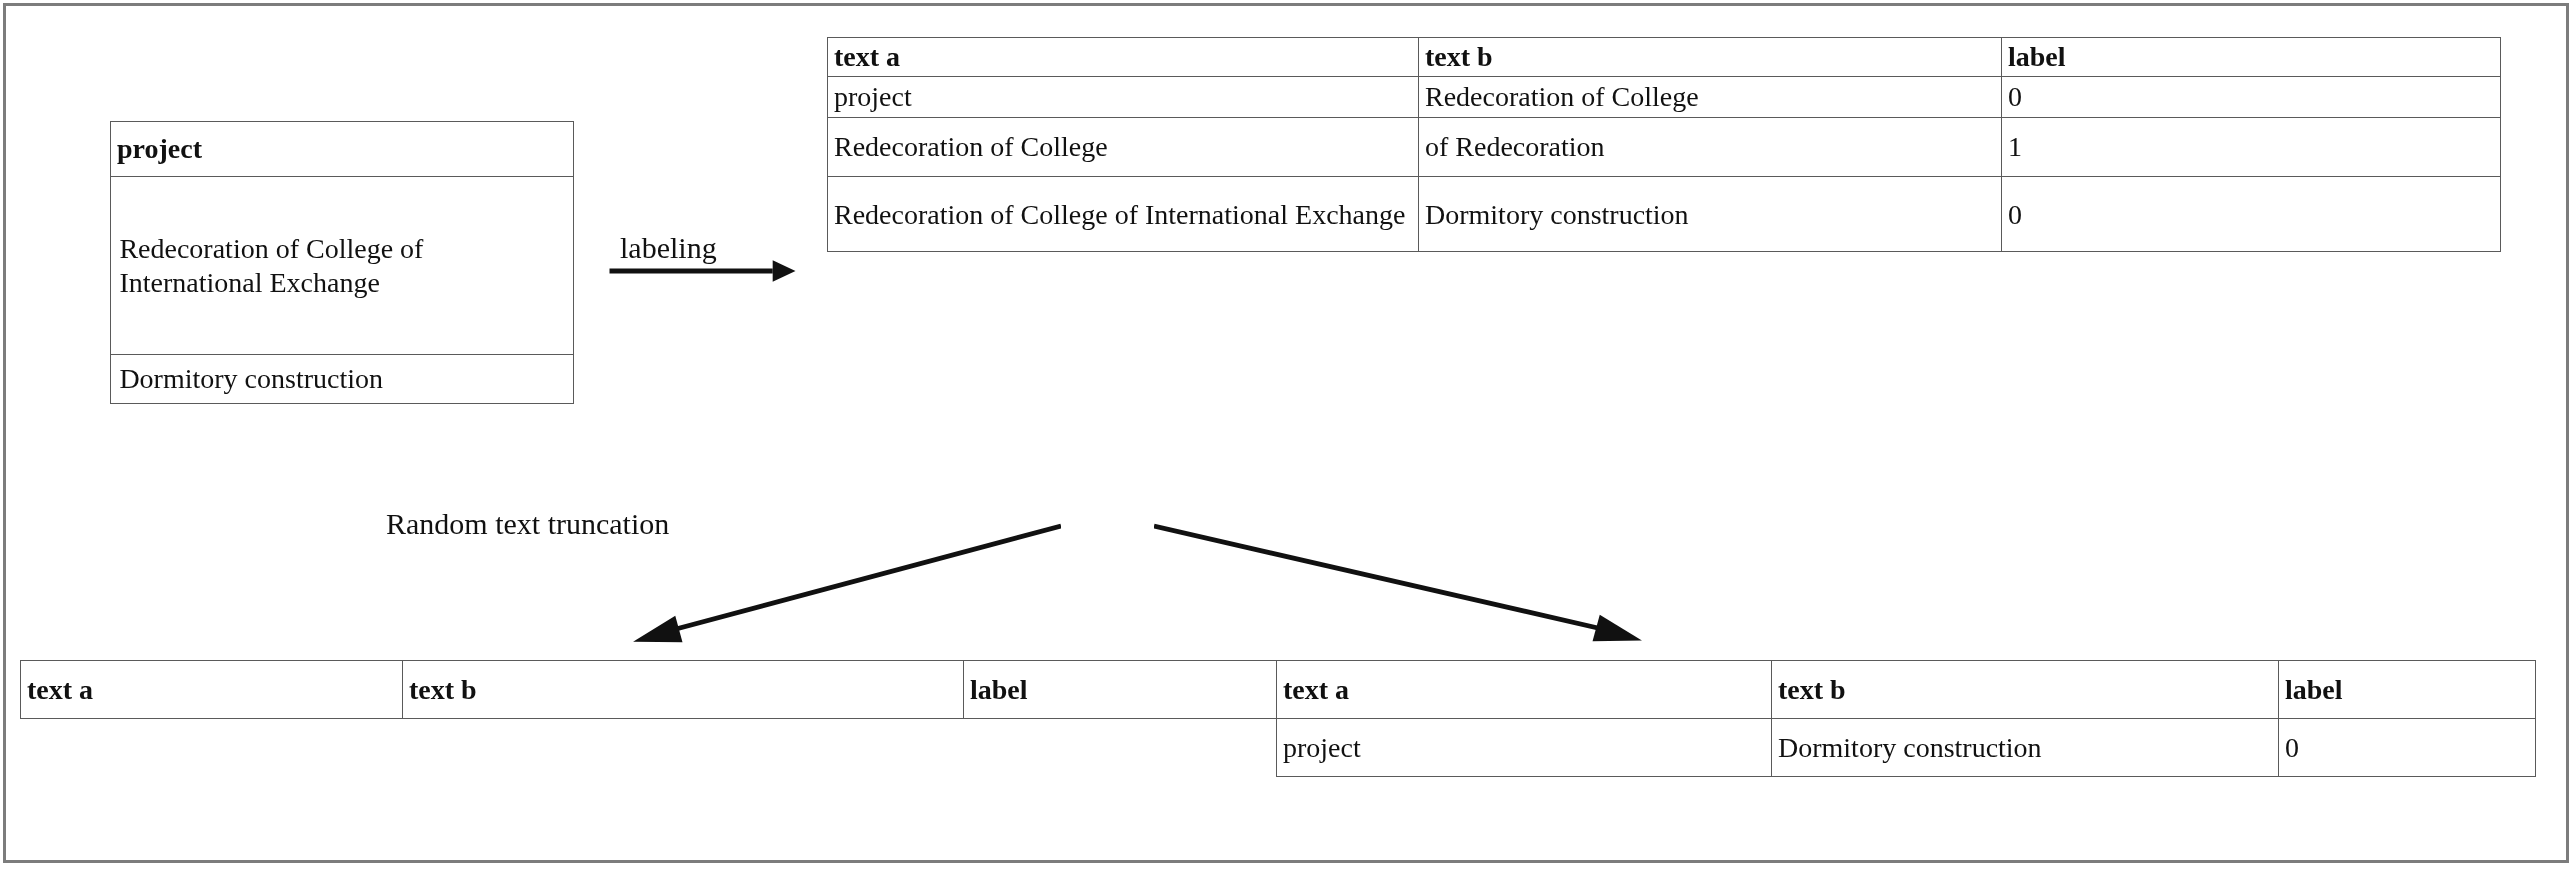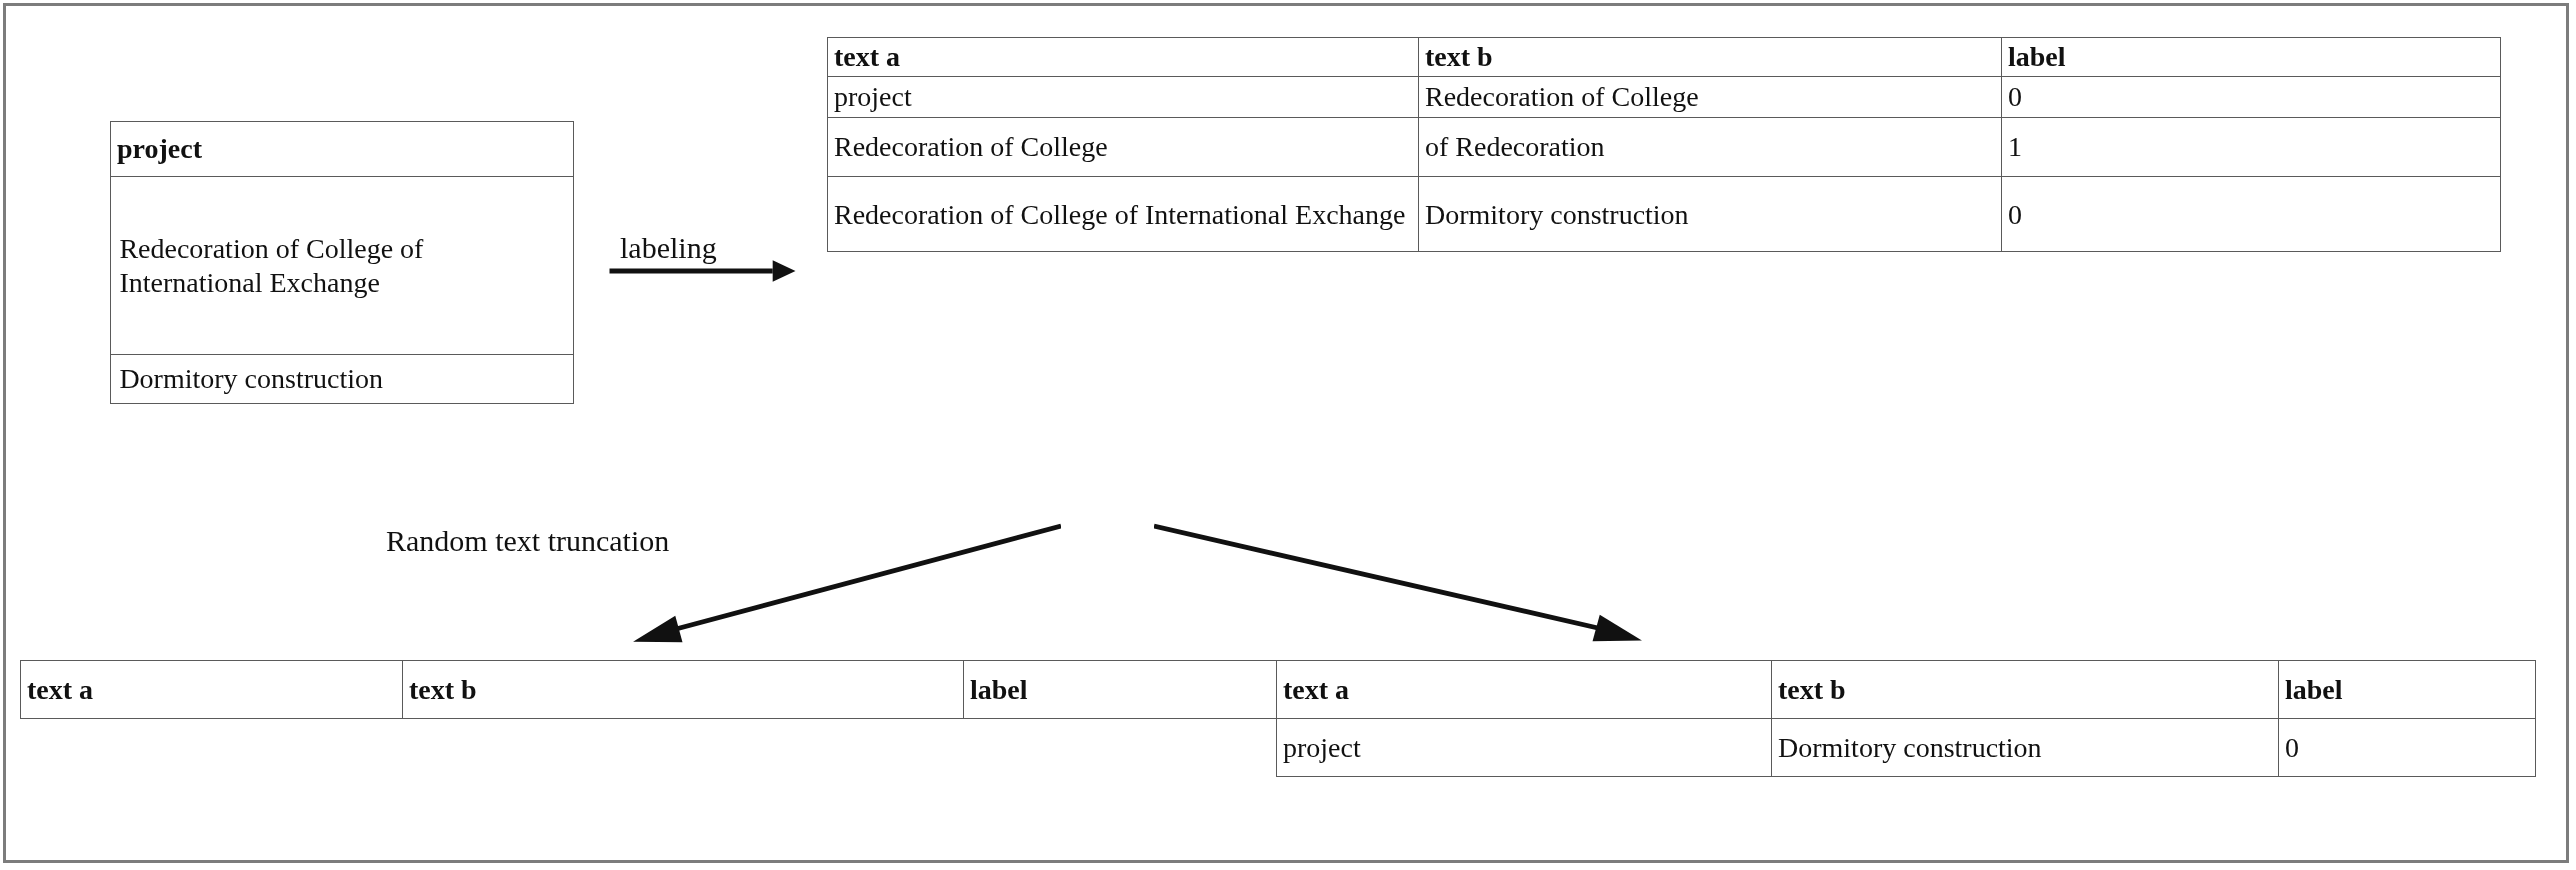--- a/index.html
+++ b/index.html
@@ -103,21 +103,21 @@
 
   
   .arrow-label {
     position: absolute;
     font-size: 30px;
     line-height: 1;
     color: #111111;
     white-space: nowrap;
   }
   #label-labeling { left: 620px; top: 215px; margin-top: 18px; }
-  #label-truncation { left: 386px; top: 509px; margin-top: 17px; }
+  #label-truncation { left: 386px; top: 509px; }
   #label-negative { left: 1472px; top: 509px; }
 
   .arrow-svg {
     position: absolute;
     overflow: visible;
   }
   #arrow-labeling-wrap { left: 609px; top: 259px; width: 187px; height: 24px; }
   #arrow-left-wrap { left: 615px; top: 506px; width: 446px; height: 151px; }
   #arrow-right-wrap { left: 1154px; top: 506px; width: 506px; height: 151px; }
   .arrow-svg line { stroke: #111111; stroke-width: 8; }

